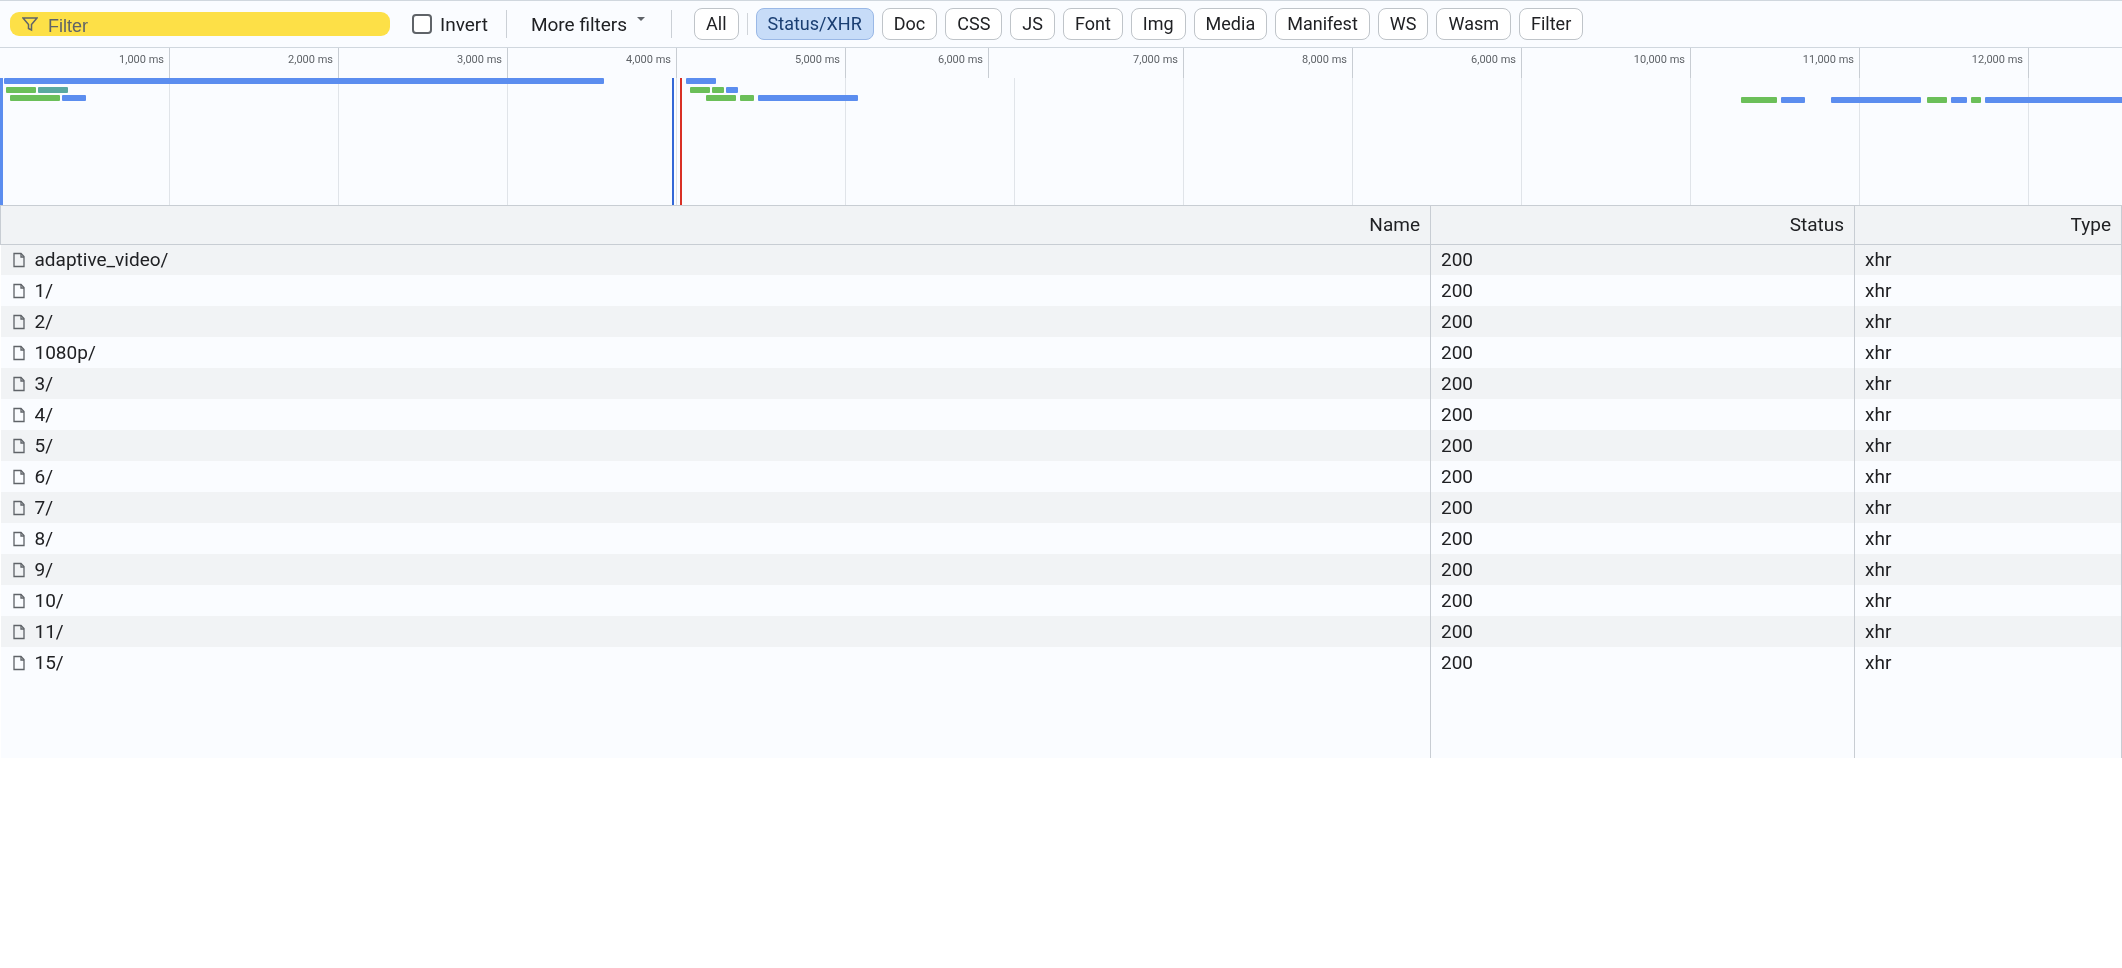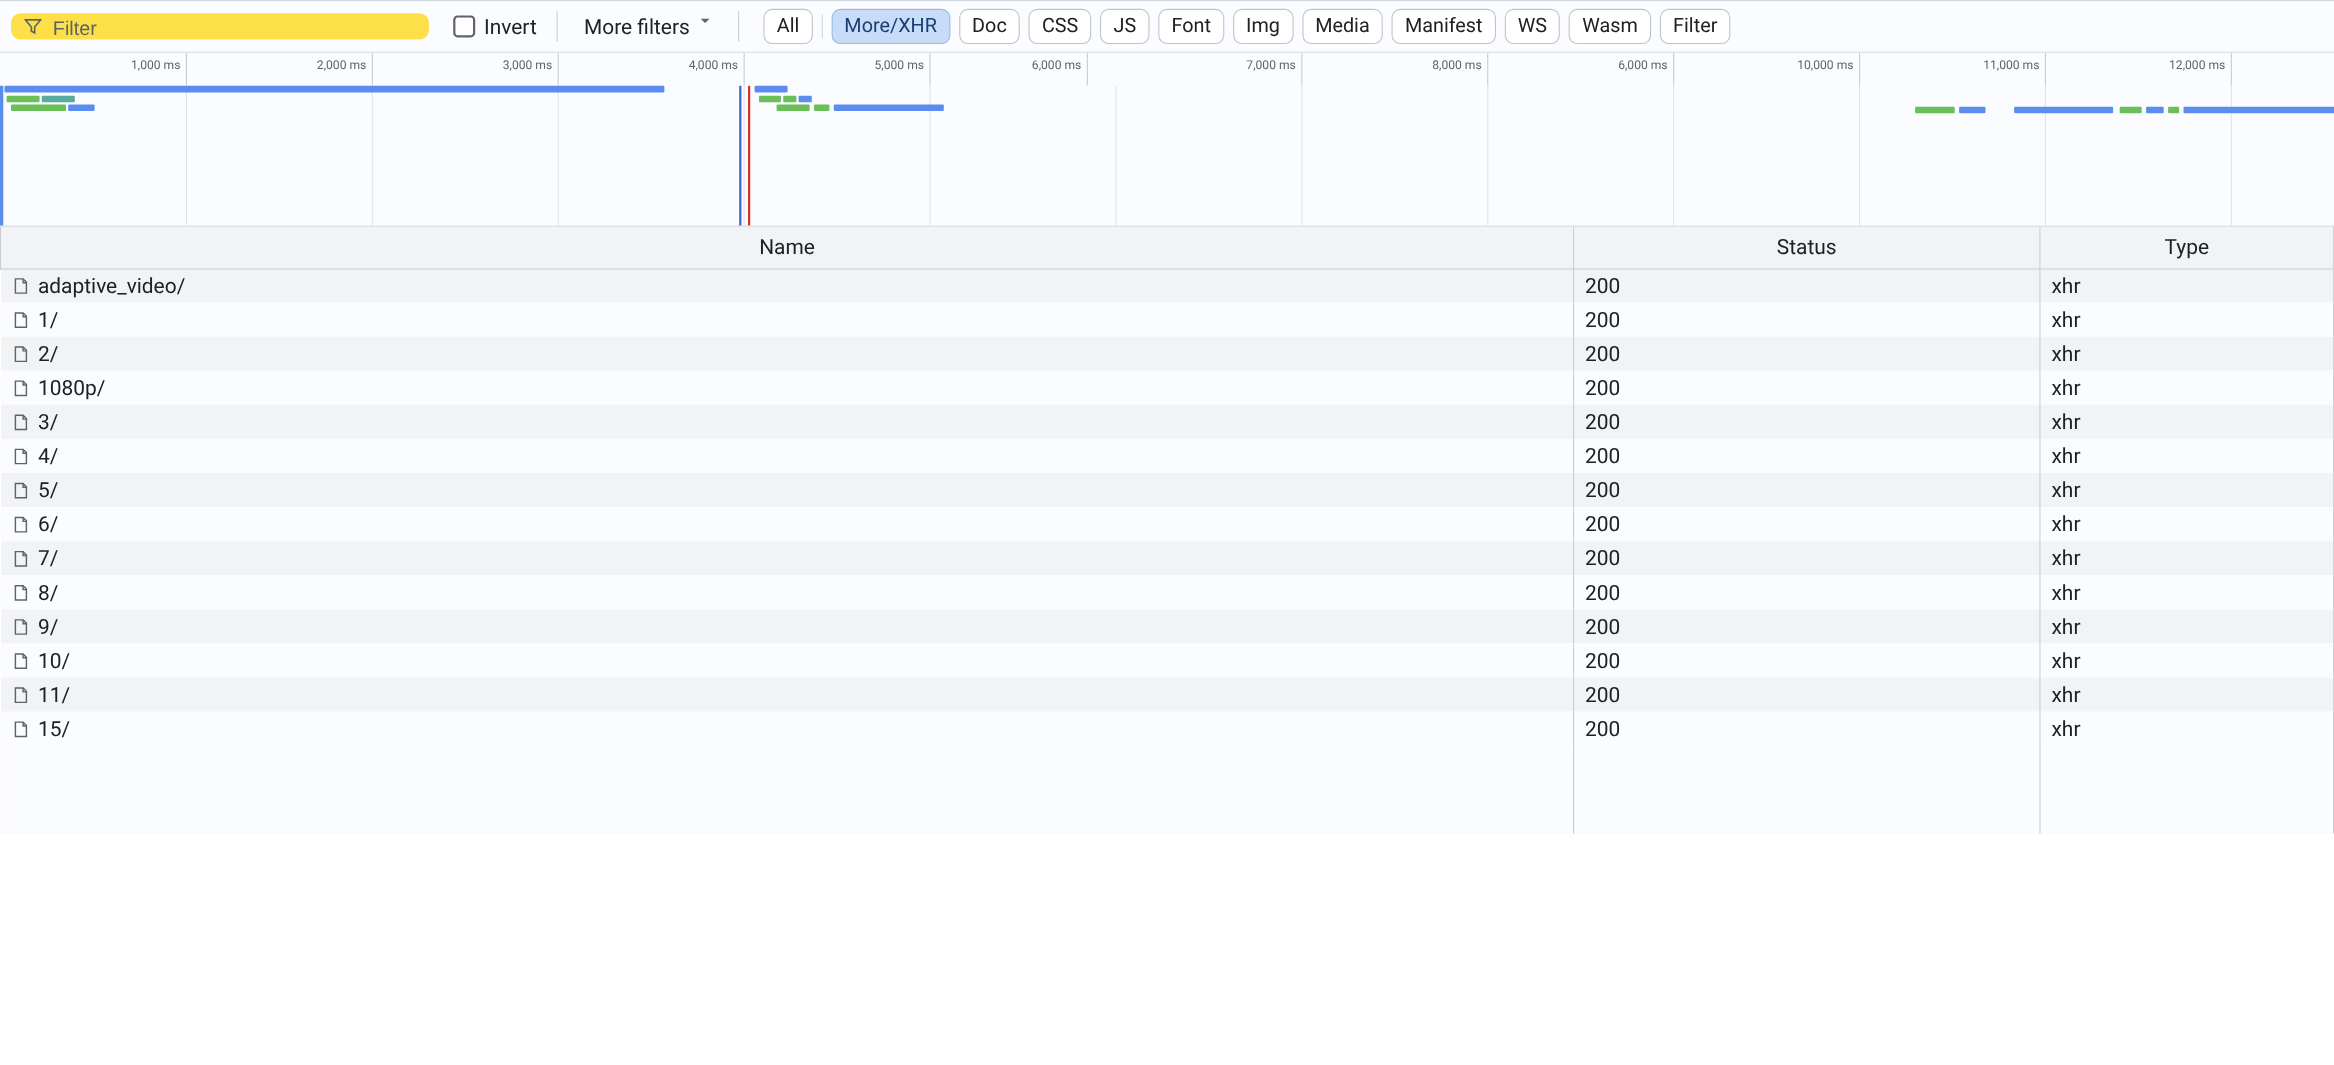--- a/index.html
+++ b/index.html
@@ -164,21 +164,21 @@
     width: 3px;
     background: #5b8def;
   }
   
   .req-table {
     border-collapse: collapse;
     width: 100%;
     table-layout: fixed;
   }
   .req-table th {
-    text-align: center;
+    text-align: right;
     font-weight: 400;
     font-size: 19px;
     padding: 6px 10px;
     background: #f1f3f5;
     border: 1px solid #c8cdd3;
     border-top: none;
     color: #202124;
     height: 38px;
   }
   .req-table td {
@@ -226,21 +226,21 @@
   <div class="more-filters">
     <span>More filters</span>
     <svg width="12" height="12" viewBox="0 0 12 12" fill="#5f6368">
         <path d="M2 4l4 4 4-4z"></path>
       </svg>
   </div>
   <div class="vsep"></div>
   <div class="filter-pills" id="filter-pills">
       <span class="pill">All</span>
       <div class="vsep2"></div>
-      <span class="pill active">More/XHR</span>
+      <span class="pill active">Status/XHR</span>
       <span class="pill">Doc</span>
       <span class="pill">CSS</span>
       <span class="pill">JS</span>
       <span class="pill">Font</span>
       <span class="pill">Img</span>
       <span class="pill">Media</span>
       <span class="pill">Manifest</span>
       <span class="pill">WS</span>
       <span class="pill">Wasm</span>
       <span class="pill">Filter</span>

